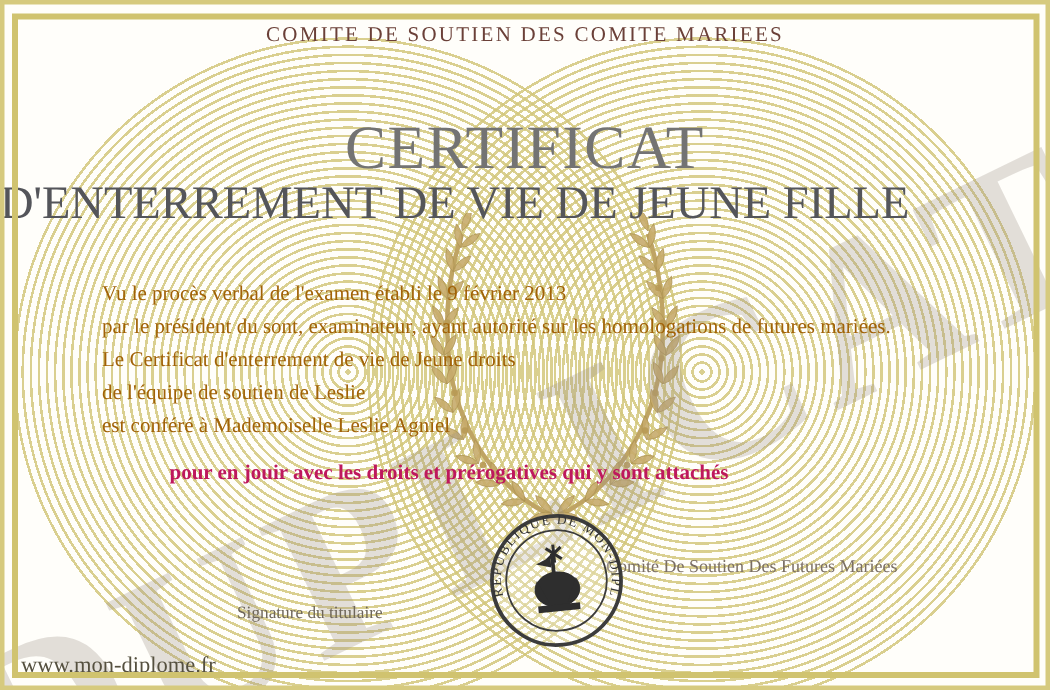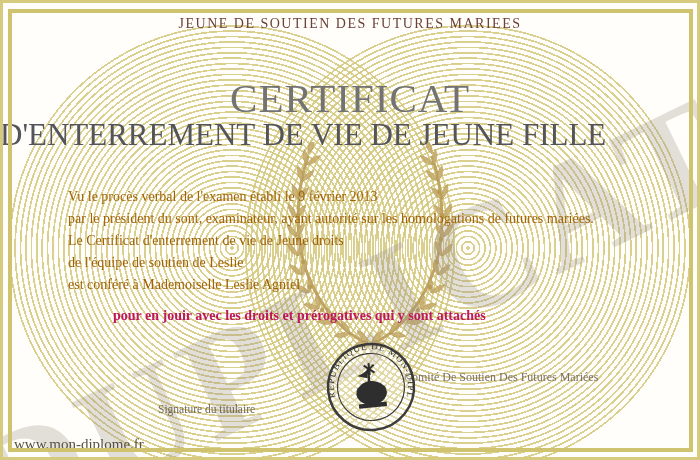--- a/index.html
+++ b/index.html
@@ -97,21 +97,21 @@
           <circle cx="63" cy="120" r="2.2"></circle>
         <circle cx="59" cy="97" r="2.2"></circle>
           <circle cx="58" cy="73" r="2.2"></circle>
         <circle cx="61" cy="50" r="2.2"></circle>
           <circle cx="82" cy="168" r="2.2"></circle>
       </g>
     </g>
     <use xlink:href="#branch" transform="translate(260 0) scale(-1 1)"></use>
   </svg>
 
-  <div class="txt header-line">JEUNE DE SOUTIEN DES FUTURES MARIEES</div>
+  <div class="txt header-line">COMITE DE SOUTIEN DES COMITE MARIEES</div>
   <div class="txt title">CERTIFICAT</div>
   <div class="txt subtitle">D'ENTERREMENT DE VIE DE JEUNE FILLE</div>
 
   <div class="txt body-block">
     <div>Vu le procès verbal de l'examen établi le 9 février 2013</div>
     <div>par le président du sont, examinateur, ayant autorité sur les homologations de futures mariées.</div>
     <div>Le Certificat d'enterrement de vie de Jeune droits</div>
     <div>de l'équipe de soutien de Leslie</div>
     <div>est conféré à Mademoiselle Leslie Agniel</div>
   </div>

